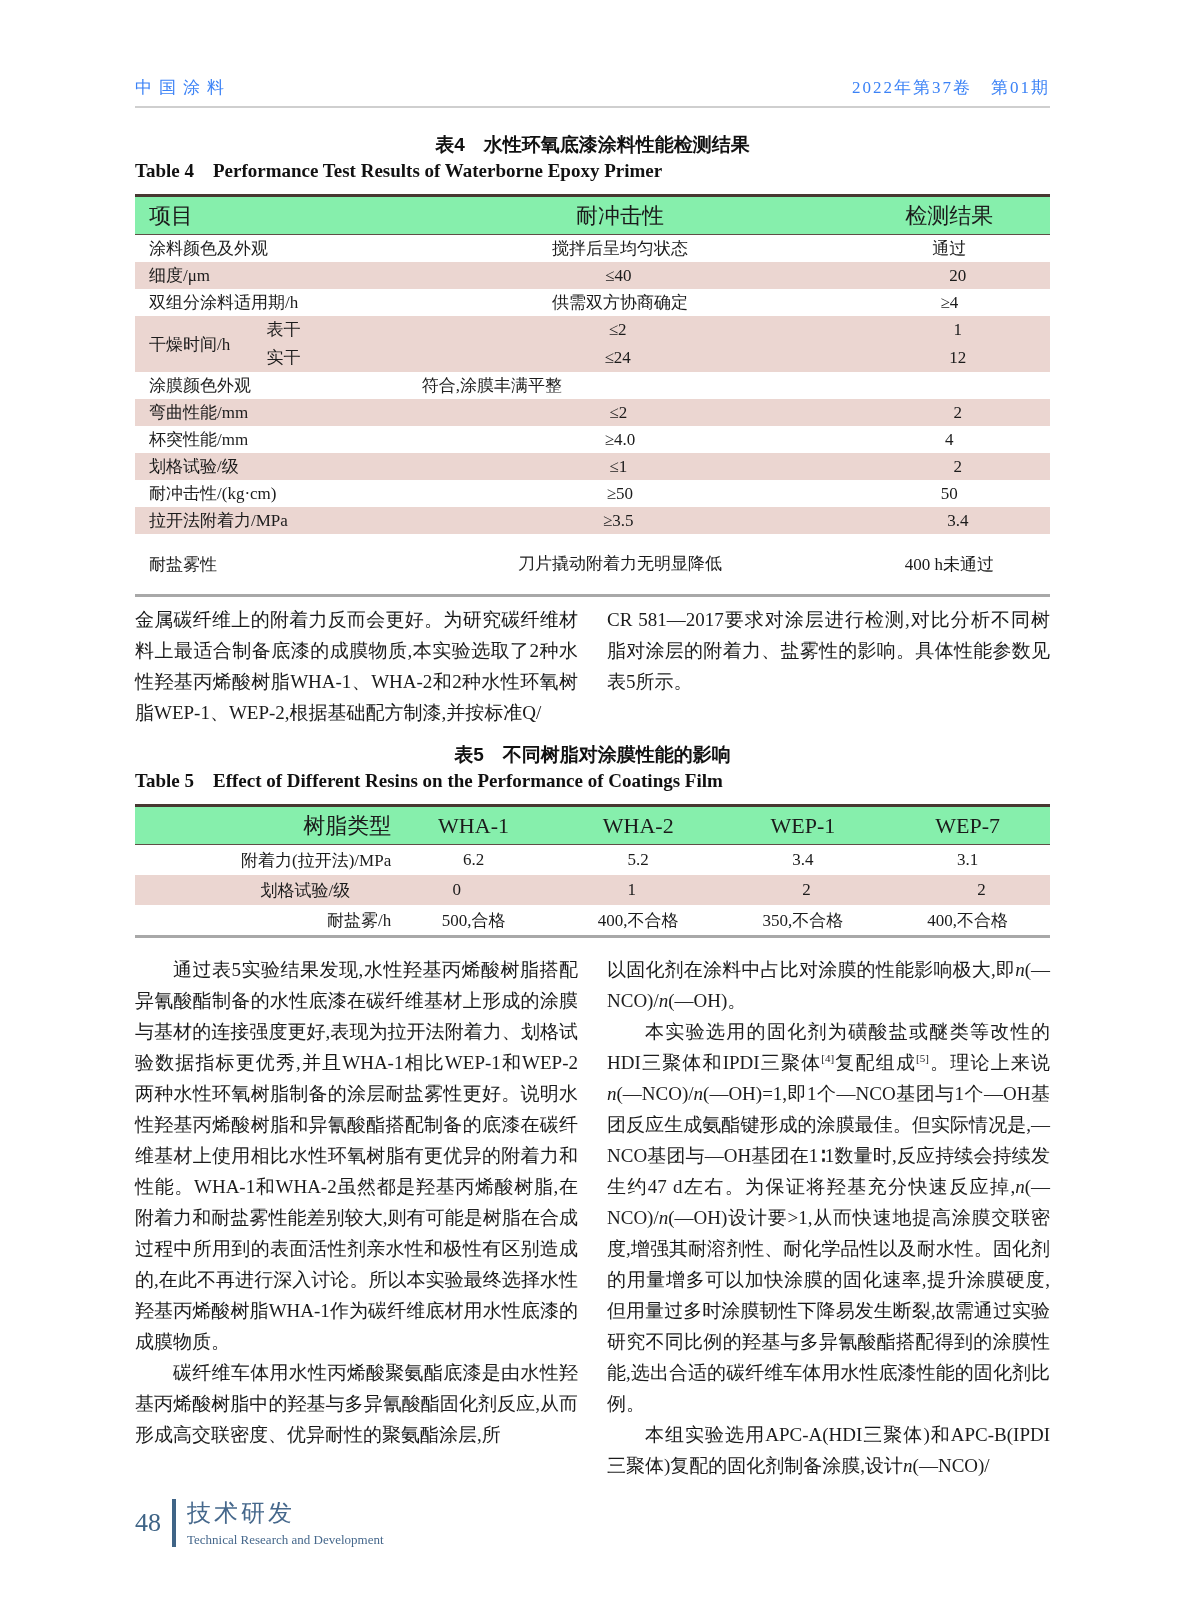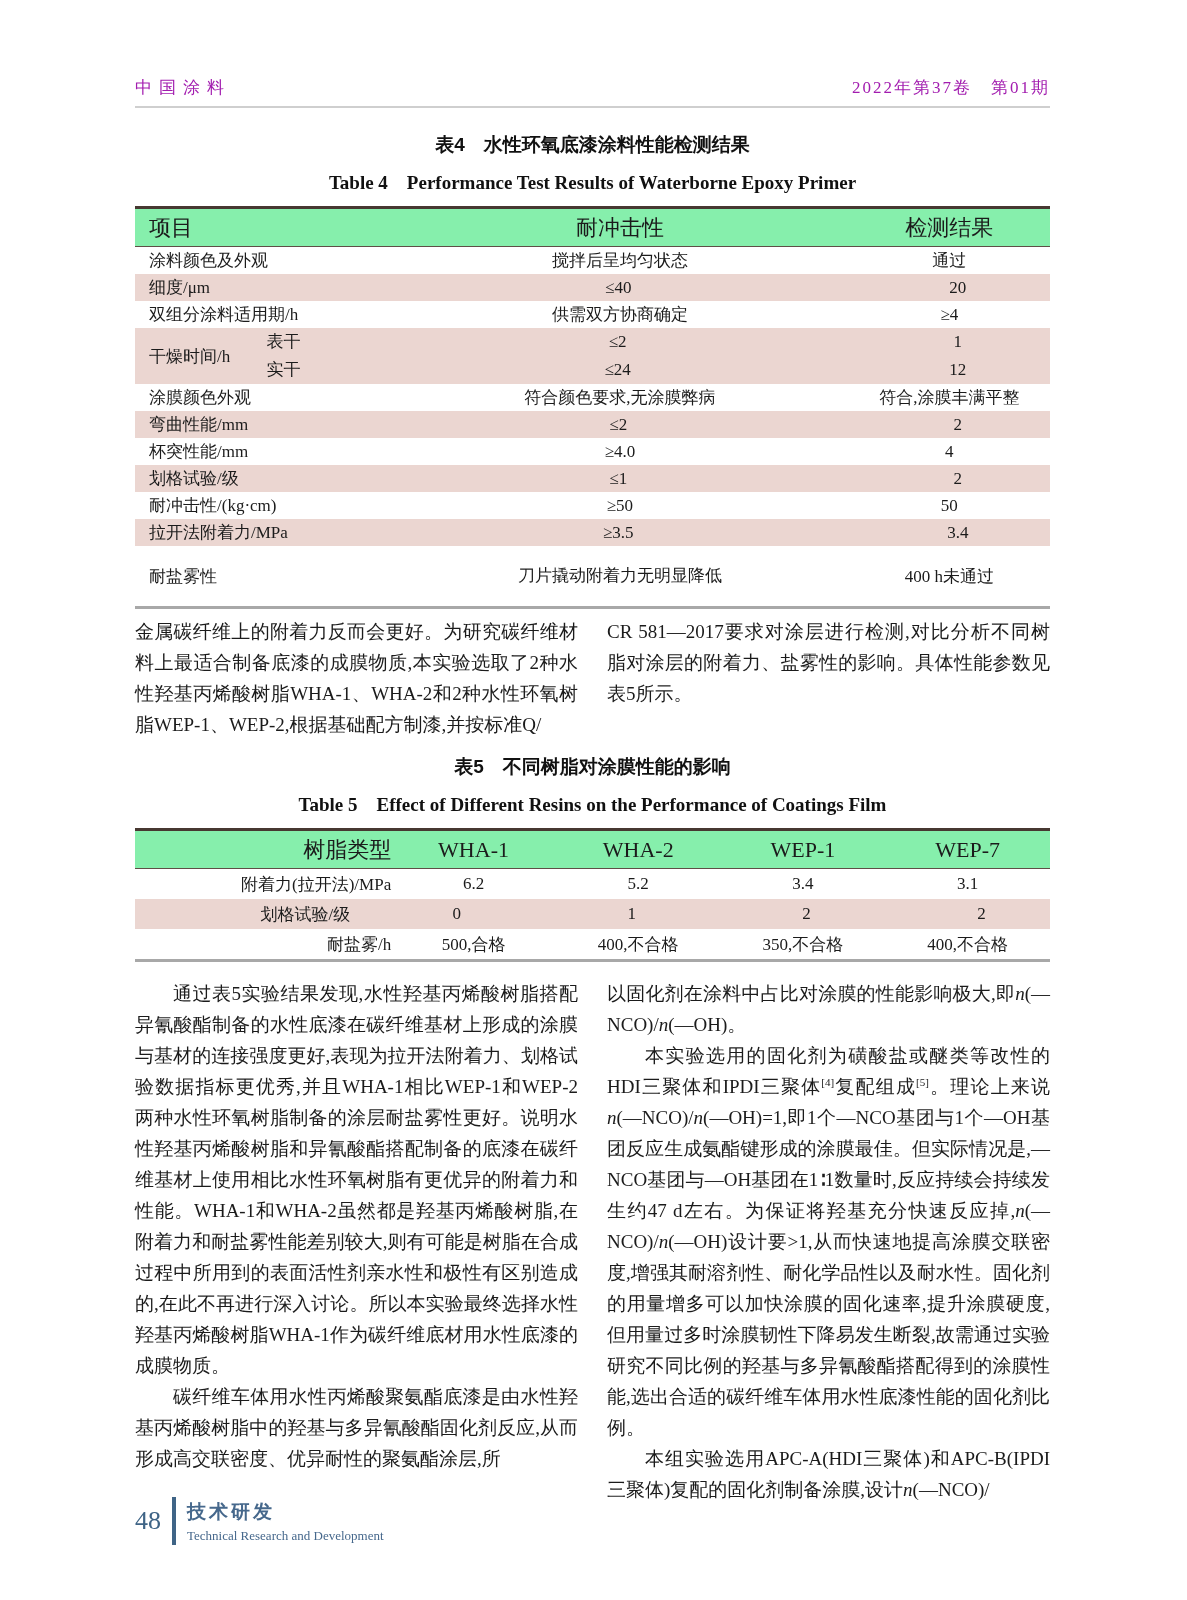--- a/index.html
+++ b/index.html
@@ -4,28 +4,28 @@
 <style>
   html,body{margin:0;padding:0;background:#ffffff;}
   body{width:1187px;height:1600px;overflow:hidden;}
   .page{position:relative;width:1187px;height:1600px;background:#ffffff;
         font-family:"Liberation Serif","DejaVu Serif",serif;color:#1b1b1b;}
   .content{margin:0 137px 0 135px;}
 
   
   .pagehead{display:flex;justify-content:space-between;align-items:flex-end;
             padding-top:76px;padding-bottom:7px;border-bottom:2px solid #cfcfcf;
-            color:#a21caf;font-size:17px;}
+            color:#3b82f6;font-size:17px;}
   .pagehead .journal{letter-spacing:7px;}
   .pagehead .issue{letter-spacing:2px;}
 
   
   .tcap-zh{margin-top:24px;text-align:center;font-size:19px;font-weight:bold;
            font-family:"Liberation Sans","DejaVu Sans",sans-serif;color:#111;}
-  .tcap-en{margin-top:12px;text-align:center;font-size:19px;font-weight:bold;
+  .tcap-en{margin-top:0;text-align:left;font-size:19px;font-weight:bold;
            font-family:"Liberation Serif","DejaVu Serif",serif;color:#111;}
 
   
   .dtable{margin-top:10px;border-top:3px solid #473831;border-bottom:3px solid #a8a8a8;}
   .trow{display:flex;align-items:center;min-height:27px;font-size:17px;box-sizing:border-box;}
   .trow.head{background:#86efac;min-height:38px;border-bottom:1px solid #5f4e46;font-size:22px;}
   .trow.shade{background:#ebd6d1;gap:38px;}
   .trow.tall{min-height:56px;}
   .trow.salt{min-height:60px;}
   .c1{width:28%;padding-left:14px;box-sizing:border-box;text-align:left;}
@@ -49,22 +49,22 @@
   .bodyp sup{font-size:11px;vertical-align:super;line-height:0;}
   .bodyp i{font-family:"Liberation Serif","DejaVu Serif",serif;}
   .sechead{color:#a93b27;font-family:"Liberation Sans","DejaVu Sans",sans-serif;
            font-weight:bold;font-size:19px;line-height:32px;margin:1px 0;}
   .sechead .num{margin-right:18px;}
 
   
   .pagefoot{position:absolute;left:135px;top:1497px;display:flex;align-items:center;}
   .pagefoot .pnum{font-size:26px;color:#3f6486;margin-right:11px;}
   .pagefoot .bar{width:4px;height:48px;background:#3f6486;margin-right:11px;}
-  .pagefoot .zh{font-family:"Liberation Sans","DejaVu Sans",sans-serif;font-weight:bold;
-                font-size:19px;color:#46688c;letter-spacing:3px;}
+  .pagefoot .zh{font-family:"Liberation Sans","DejaVu Sans",sans-serif;font-weight:normal;
+                font-size:24px;color:#46688c;letter-spacing:3px;}
   .pagefoot .en{font-size:13px;color:#46688c;margin-top:3px;}
 </style>
 </head>
 <body>
 
 <div class="page">
   <div class="content">
 
     <div class="pagehead">
       <span class="journal">中国涂料</span>
@@ -107,21 +107,20 @@
             <div class="subline">≤2</div>
             <div class="subline">≤24</div>
           </div>
           <div class="c3">
             <div class="subline">1</div>
             <div class="subline">12</div>
           </div>
         </div>
         <div class="trow">
           <div class="c1">涂膜颜色外观</div>
-          <div class="c2">符合颜色要求,无涂膜弊病</div>
           <div class="c3">符合,涂膜丰满平整</div>
         </div>
         <div class="trow shade">
           <div class="c1">弯曲性能/mm</div>
           <div class="c2">≤2</div>
           <div class="c3">2</div>
         </div>
         <div class="trow">
           <div class="c1">杯突性能/mm</div>
           <div class="c2">≥4.0</div>

